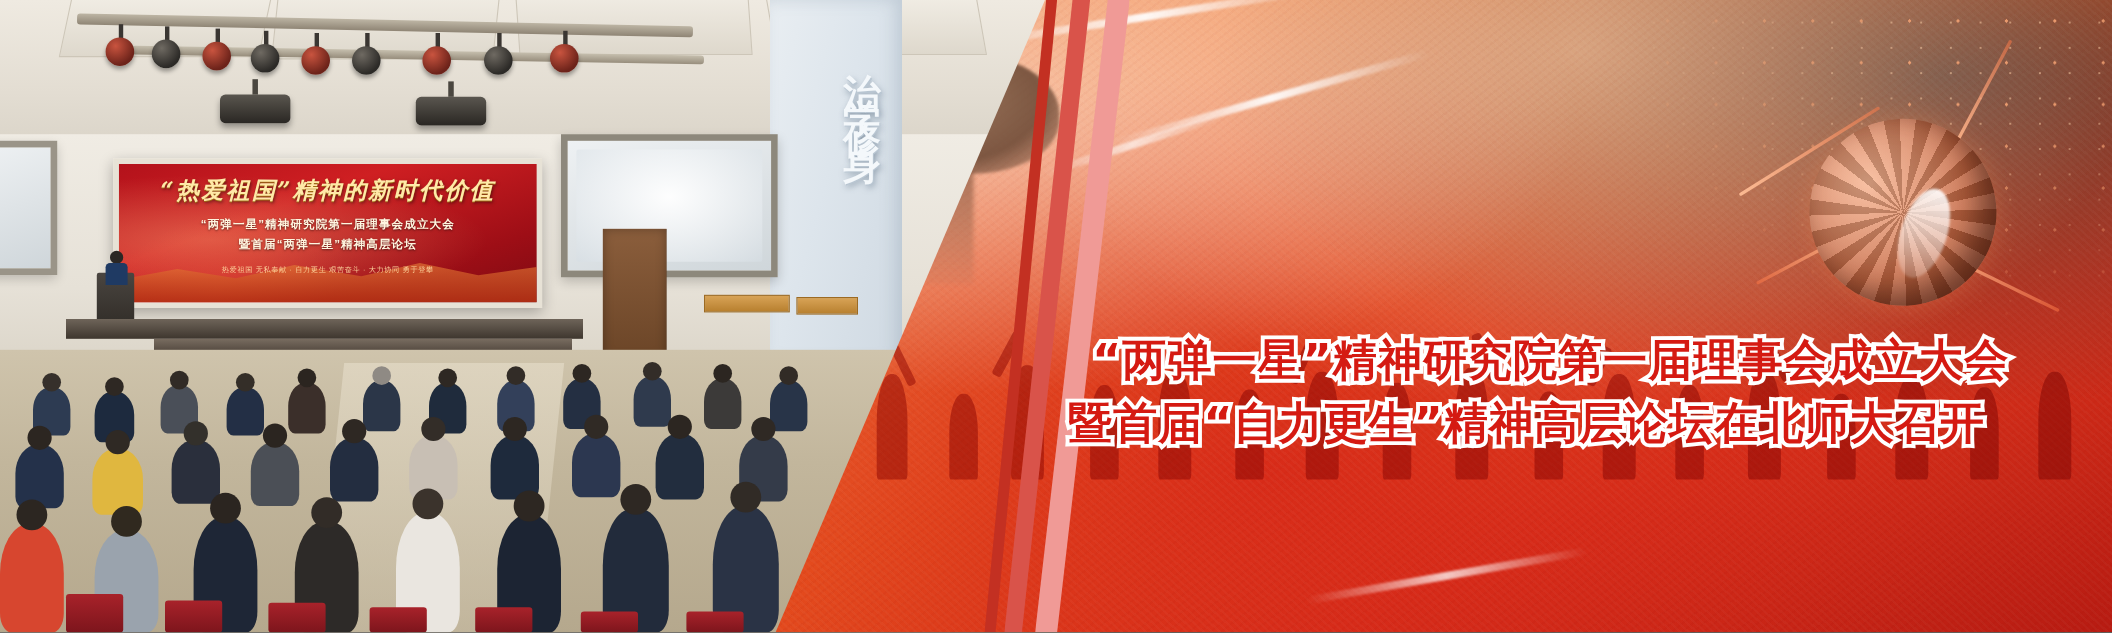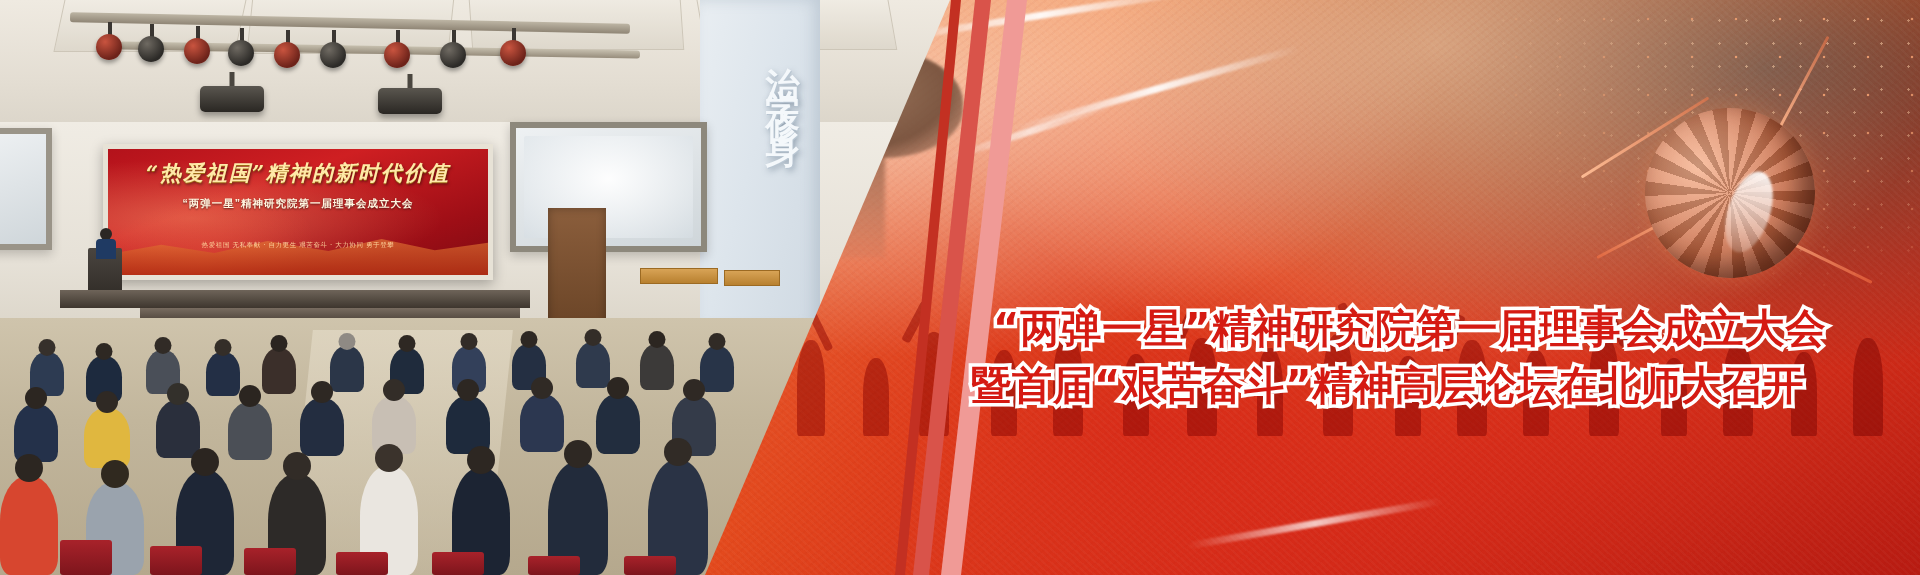--- a/index.html
+++ b/index.html
@@ -232,20 +232,21 @@
 
     <div class="door"></div>
     <div class="wood-strip wp1"></div>
     <div class="wood-strip wp2"></div>
 
     <div class="backdrop">
       <div class="bd-swoosh"></div>
       <div class="bd-ridge"></div>
       <div class="bd-title">“热爱祖国”精神的新时代价值</div>
       <div class="bd-sub1">“两弹一星”精神研究院第一届理事会成立大会</div>
+      <div class="bd-sub2">暨首届“两弹一星”精神高层论坛</div>
       <div class="bd-slogan">热爱祖国 无私奉献 · 自力更生 艰苦奋斗 · 大力协同 勇于登攀</div>
     </div>
 
     <div class="podium"></div>
     <div class="speaker">
       <div class="head"></div>
       <div class="body"></div>
     </div>
 
     <div class="head-table"></div>
@@ -414,18 +415,18 @@
 
     <div class="edge edge1"></div>
     <div class="edge edge2"></div>
     <div class="edge edge3"></div>
 
     <div class="headline">
       <div class="hl-wrap">
           <div class="hl">“两弹一星”精神研究院第一届理事会成立大会</div>
         </div>
       <div class="hl-wrap">
-          <div class="hl hl2">暨首届“艰苦奋斗”精神高层论坛在北师大召开</div>
+          <div class="hl hl2">暨首届“自力更生”精神高层论坛在北师大召开</div>
         </div>
     </div>
   </div>
 
 </div>
 
 </body></html>

